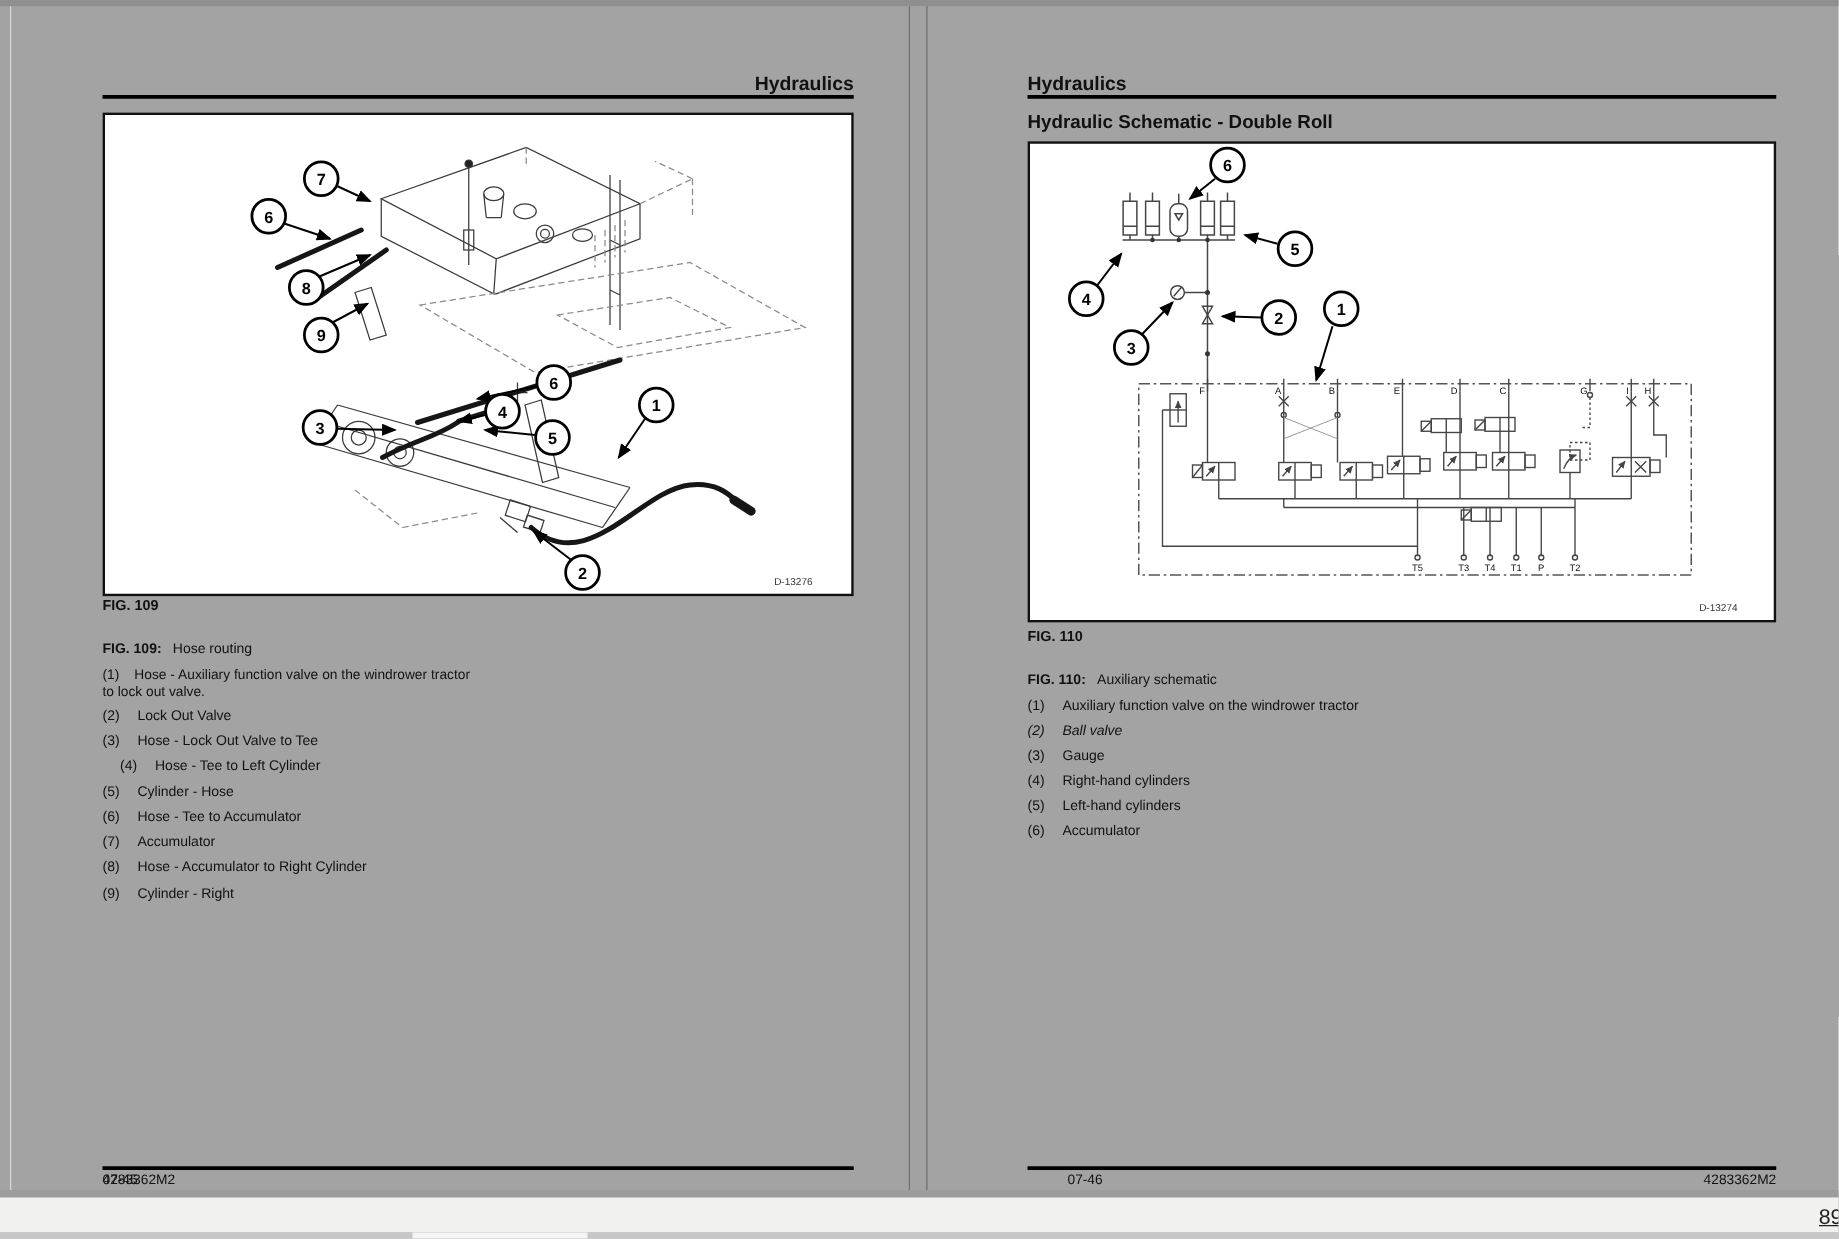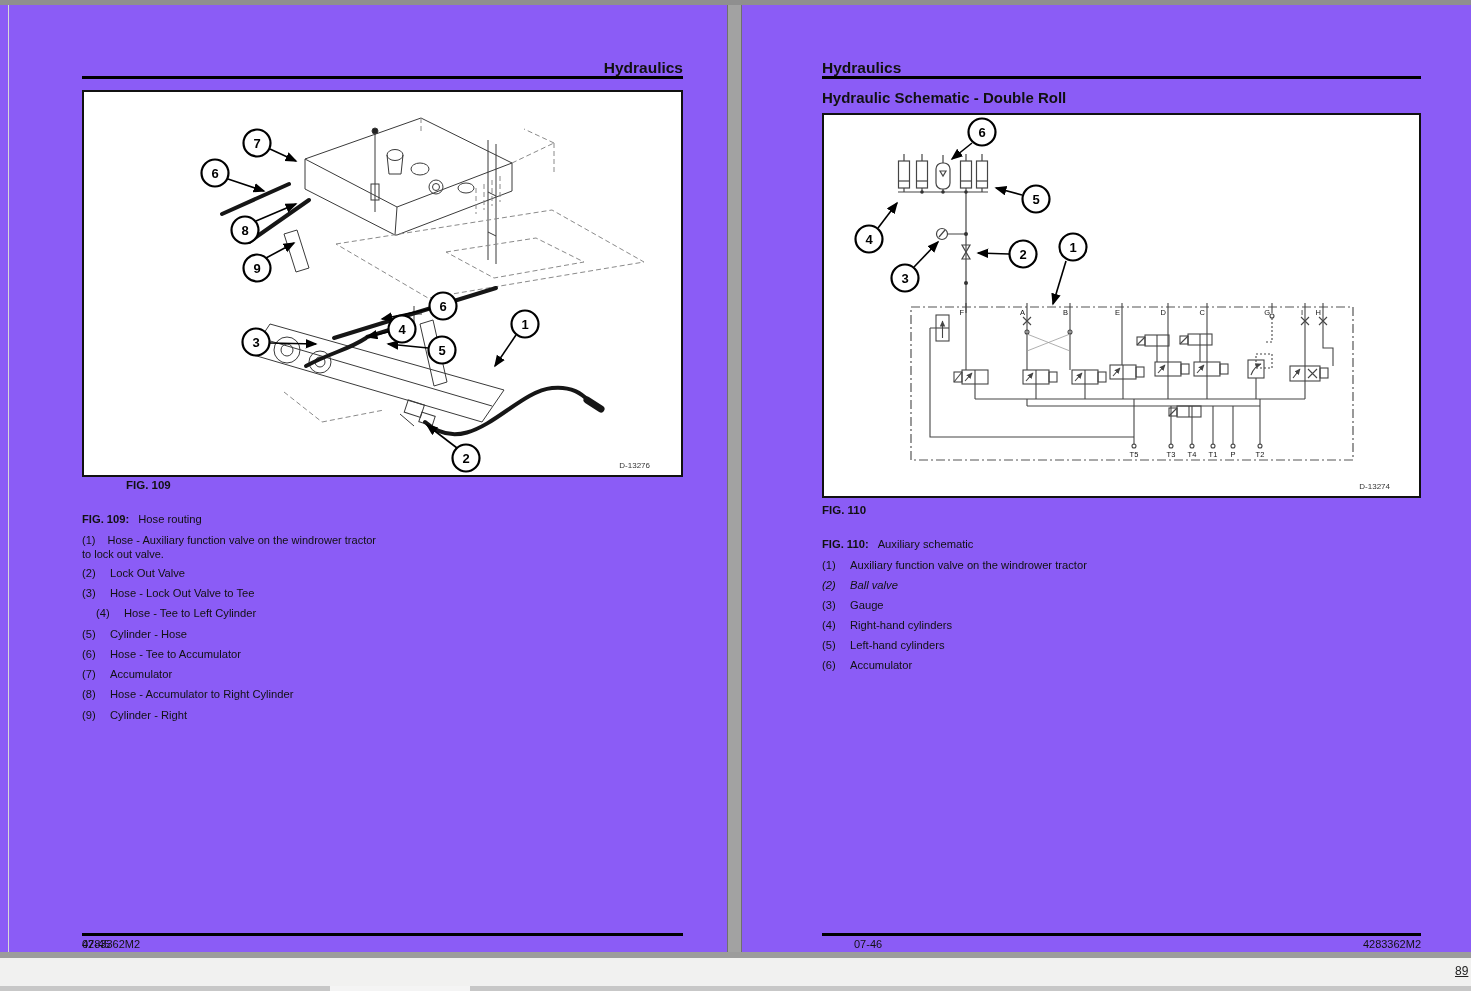--- a/index.html
+++ b/index.html
@@ -1,16 +1,16 @@
 <!DOCTYPE html>
 <html><head>
 <meta charset="utf-8">
 <style>
   html,body{margin:0;padding:0;background:#ffffff;}
-  #screen{position:relative;width:1471px;height:991px;background:#8b5cf6;overflow:hidden;
+  #screen{position:relative;width:1471px;height:991px;background:#a3a3a3;overflow:hidden;
           font-family:"Liberation Sans",sans-serif;color:#111;}
   .strip{position:absolute;left:0;width:1471px;}
   #top-strip{top:0;height:5px;background:#8f8f8f;}
   #page-divider{position:absolute;top:5px;left:727px;width:13px;height:948px;background:#a2a2a2;
                 border-left:1px solid #6f6f6f;border-right:1px solid #6f6f6f;}
   #left-edge{position:absolute;top:5px;left:8px;width:1px;height:948px;background:#d8d8d8;}
   #bottom-strip{top:952px;height:6px;background:#9c9c9c;}
   #toolbar{top:958px;height:28px;background:#f1f1f0;}
   #scrollbar{top:986px;height:5px;background:#c7c7c7;}
   #scroll-thumb{position:absolute;left:330px;top:0;width:140px;height:5px;background:#f4f4f4;}
@@ -20,21 +20,21 @@
   .fig-box{position:absolute;border:2px solid #111;background:#fff;}
   .fig-label{position:absolute;font-weight:bold;font-size:11.5px;}
   .caption{position:absolute;font-size:11.2px;}
   .caption b{margin-right:9px;text-align:center;}
   .li{position:absolute;font-size:11.2px;}
   .li .num{display:inline-block;width:28px;}
   .item1{position:absolute;font-size:11px;width:294px;text-align:justify;line-height:13.5px;}
   .item1 .num{margin-right:12px;}
   .footer-text{position:absolute;font-size:11px;}
   .subhead{position:absolute;font-weight:bold;font-size:15px;}
-  #zoom-label{position:absolute;left:1455px;top:964px;font-size:12px;color:#222;width:16px;
+  #zoom-label{position:absolute;left:1455px;top:964px;font-size:17px;color:#222;width:16px;
               overflow:hidden;white-space:nowrap;text-decoration:underline;}
   svg text{font-family:"Liberation Sans",sans-serif;}
 </style>
 </head>
 <body>
 
 <div id="screen">
 
   <div id="top-strip" class="strip"></div>
   <div id="left-edge"></div>
@@ -130,21 +130,21 @@
             <circle cx="441" cy="232" r="13.5" fill="#fff" stroke="#000" stroke-width="2.2"></circle>
               <text x="441" y="237">1</text>
             <circle cx="382" cy="366" r="13.5" fill="#fff" stroke="#000" stroke-width="2.2"></circle>
               <text x="382" y="371">2</text>
           </g>
         </g>
         <text x="566" y="376" font-size="8" fill="#333" text-anchor="end">D-13276</text>
       </svg>
     </div>
 
-    <div class="fig-label" style="left:82px;top:479px;margin-left:44px;">FIG. 109</div>
+    <div class="fig-label" style="left:82px;top:479px;">FIG. 109</div>
     <div class="caption" style="left:82px;top:513px;">
       <b>FIG. 109:</b><span>Hose routing</span>
     </div>
 
     <div class="item1" style="left:82px;top:534px;">
       <span class="num">(1)</span><span>Hose - Auxiliary function valve on the windrower tractor to lock out valve.</span>
     </div>
     <div class="li" style="left:82px;top:567px;"><span class="num">(2)</span><span>Lock Out Valve</span></div>
     <div class="li" style="left:82px;top:587px;"><span class="num">(3)</span><span>Hose - Lock Out Valve to Tee</span></div>
     <div class="li" style="left:96px;top:607px;"><span class="num">(4)</span><span>Hose - Tee to Left Cylinder</span></div>

